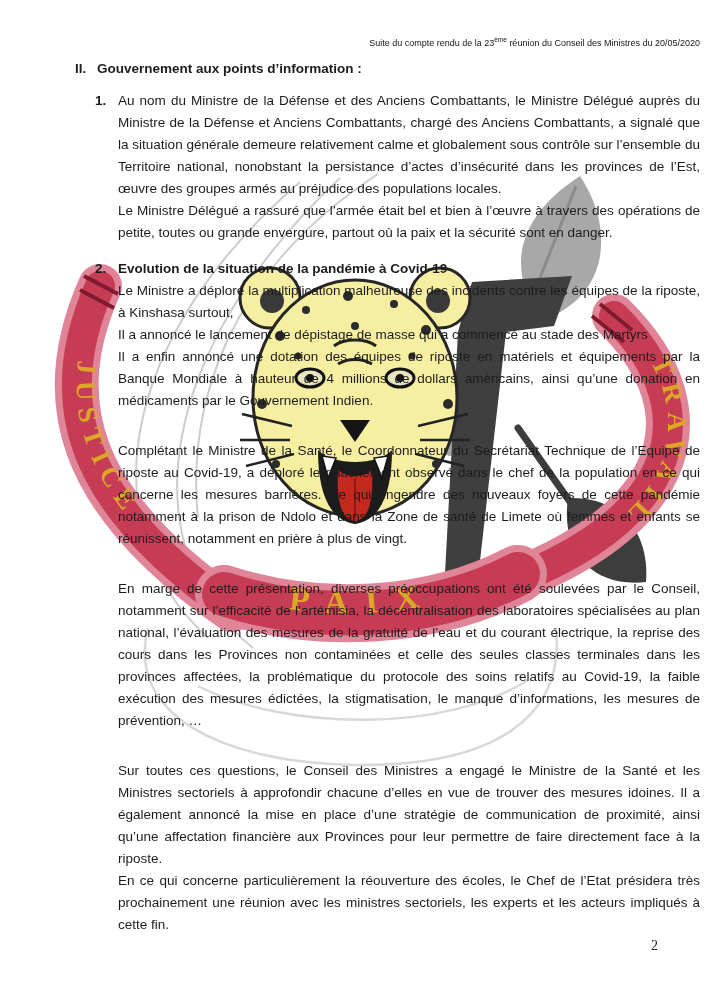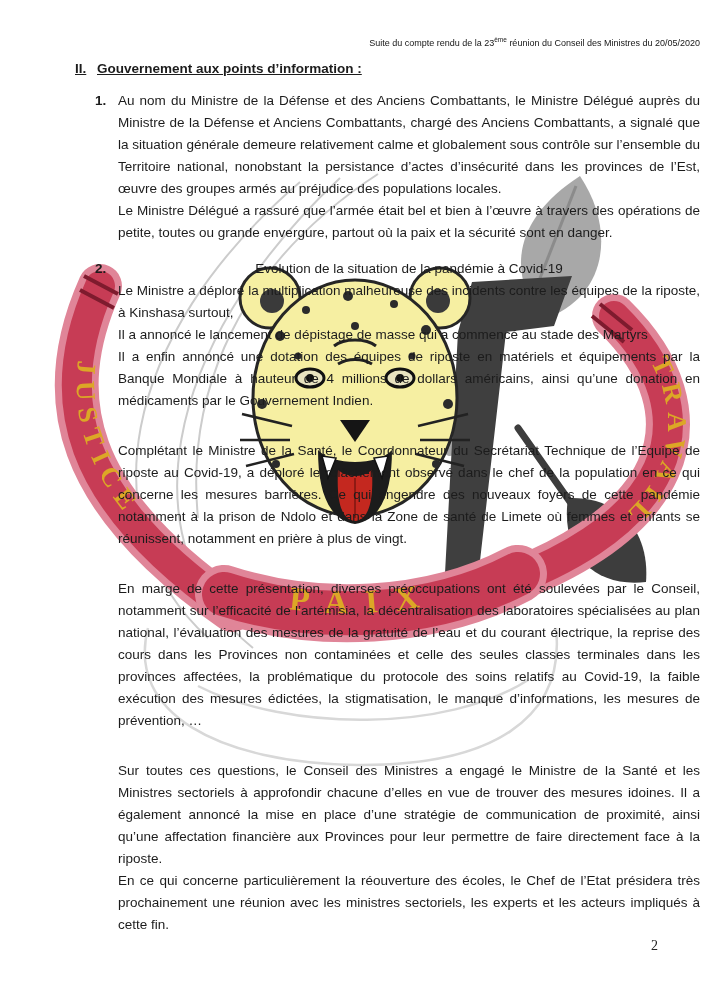--- a/index.html
+++ b/index.html
@@ -11,26 +11,26 @@
   .watermark{position:absolute;left:48px;top:168px;width:660px;height:612px;z-index:0;}
   .header-note{
     position:absolute;top:36px;left:0;right:19px;z-index:2;
     text-align:right;font-size:9px;color:#151515;letter-spacing:0;
   }
   .header-note .sup{vertical-align:super;font-size:6.5px;}
   .content{
     position:absolute;top:58px;left:75px;width:625px;z-index:1;
     font-size:13.5px;line-height:22px;text-align:justify;
   }
-  .h-row{display:flex;font-weight:bold;text-align:left;text-decoration:underline;}
+  .h-row{display:flex;font-weight:bold;text-align:left;}
   .h-row .lbl{flex:none;width:22px;}
   .item{display:flex;margin-top:10px;}
   .item .num{flex:none;width:23px;margin-left:20px;font-weight:bold;}
   .item .body{flex:1;min-width:0;}
-  .item .title{font-weight:normal;text-align:center;}
+  .item .title{font-weight:bold;text-align:left;}
   p{margin:0;}
   .gap{margin-top:28px;}
   .pagenum{
     position:absolute;top:938px;left:651px;z-index:1;
     font-family:"Liberation Serif",serif;font-size:14px;color:#222;
   }
 </style>
 </head>
 <body>
 

